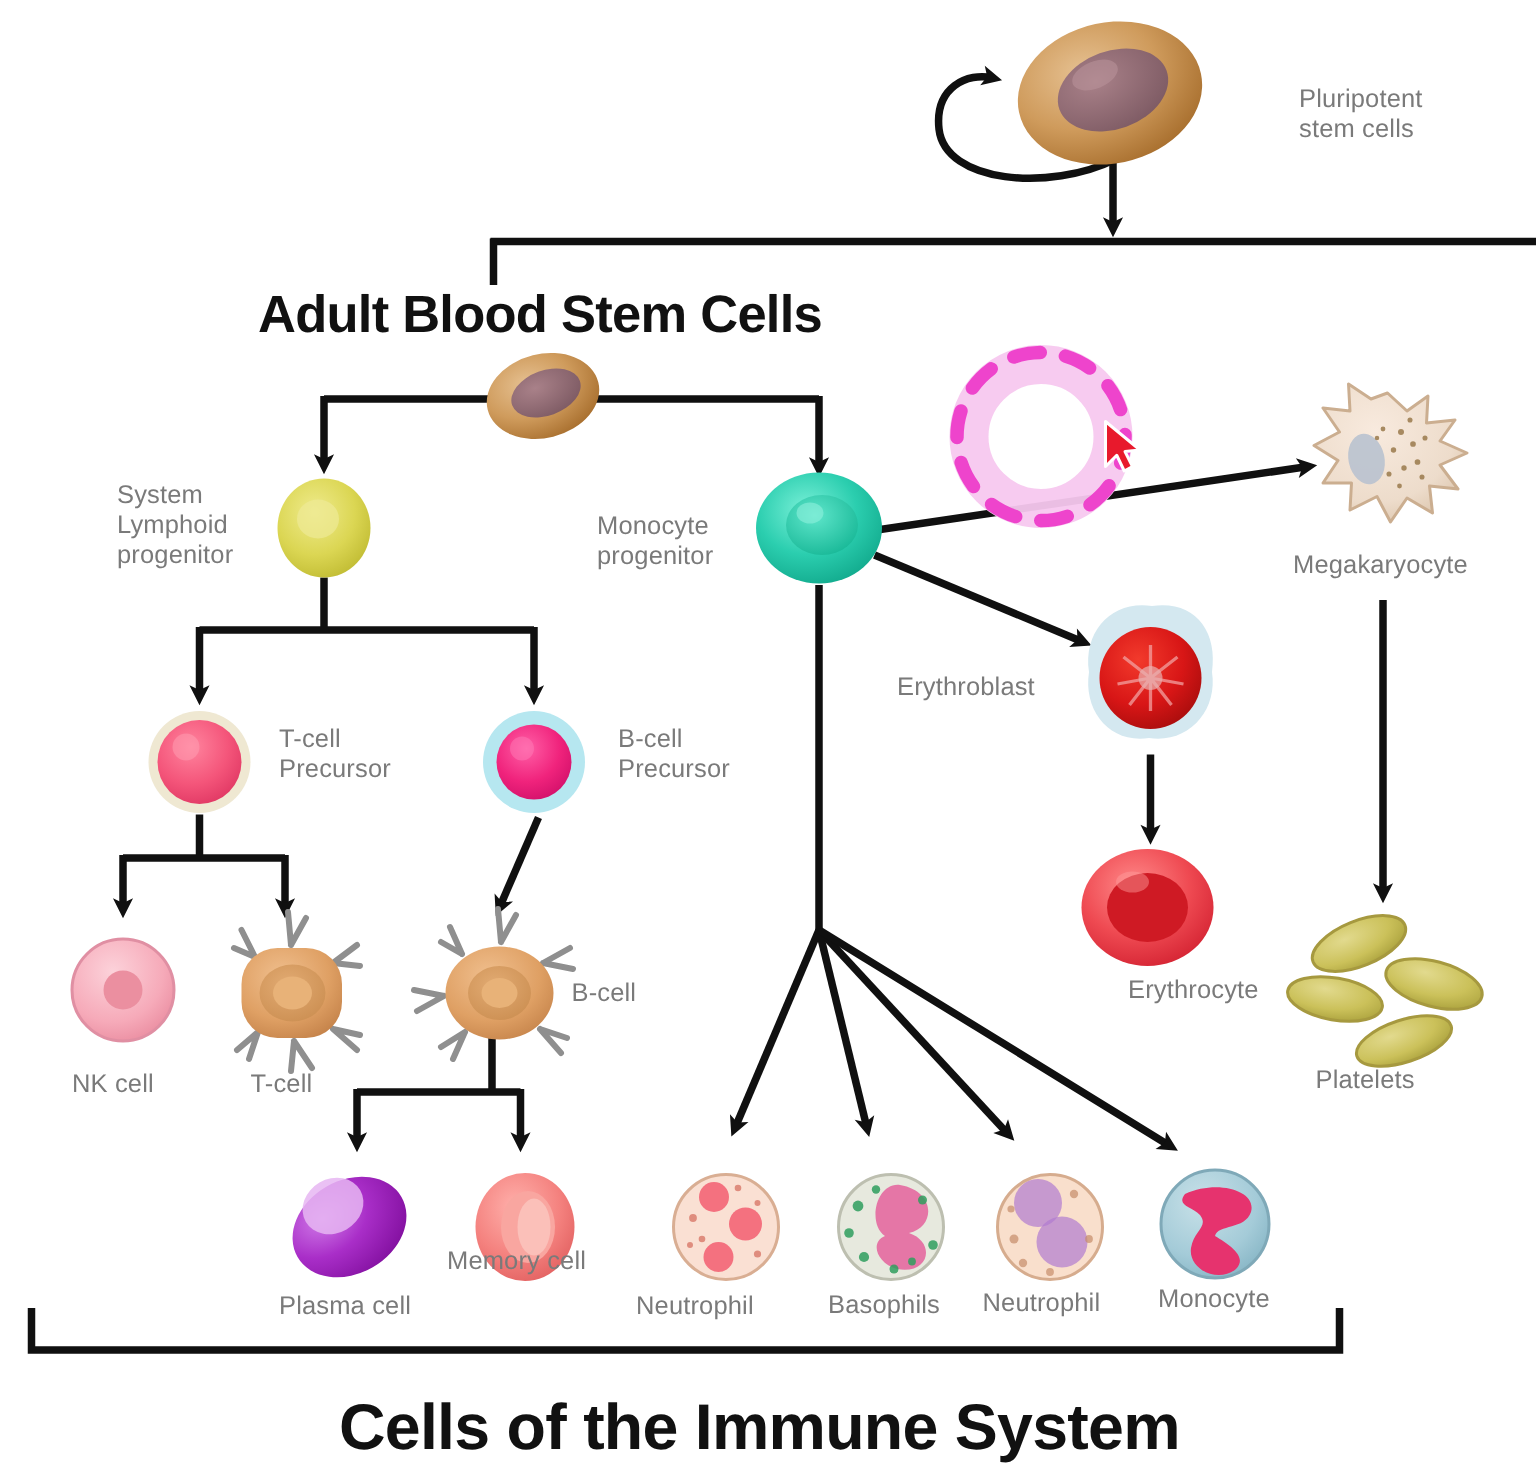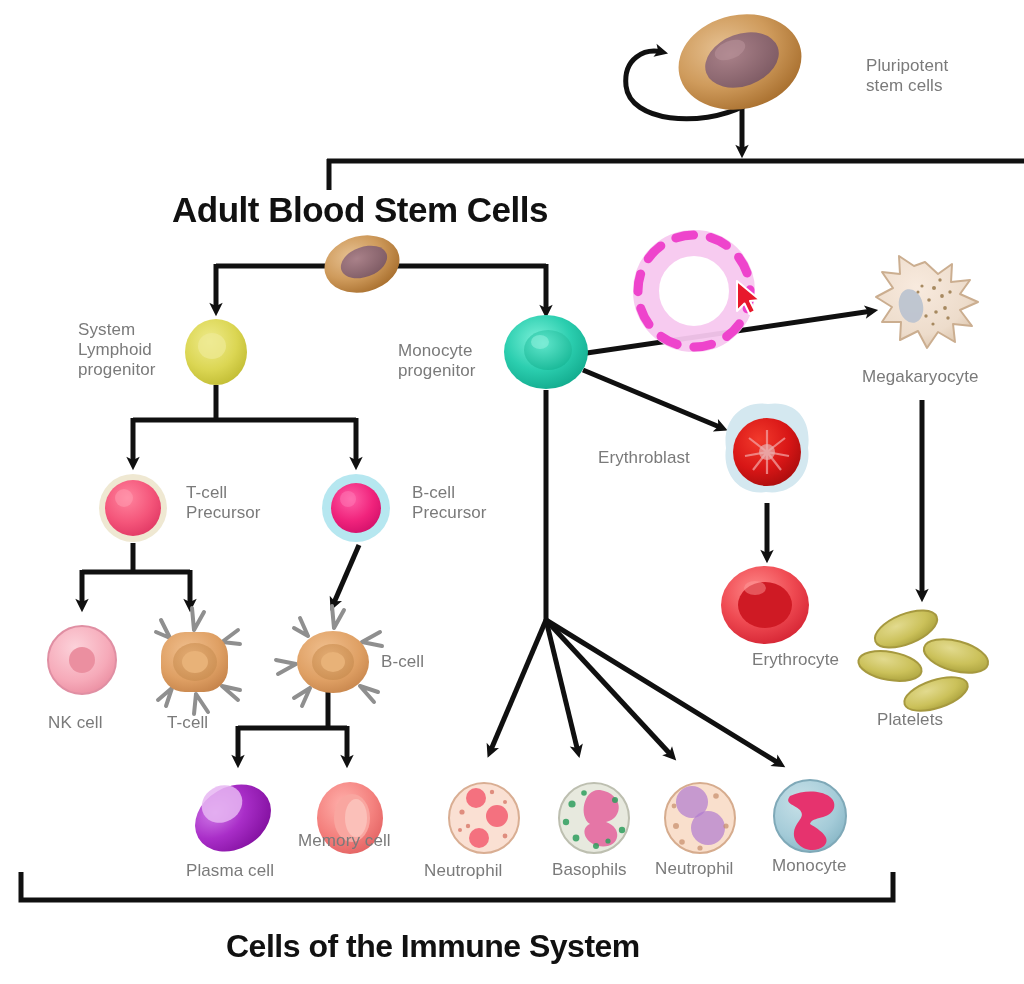--- a/index.html
+++ b/index.html
@@ -39,21 +39,21 @@
     color: #111111;
     font-weight: bold;
     white-space: pre;
     font-family: "Liberation Sans", sans-serif;
   }
   #title-top {
     font-size: 35px;
     letter-spacing: -0.5px;
   }
   #title-bottom {
-    font-size: 32px;
+    font-size: 43px;
     letter-spacing: -0.5px;
   }
 </style>
 </head>
 <body>
 
 <div id="stage">
 
   <svg id="svg-layer" viewBox="0 0 1024 984" xmlns="http://www.w3.org/2000/svg">
     <defs>

